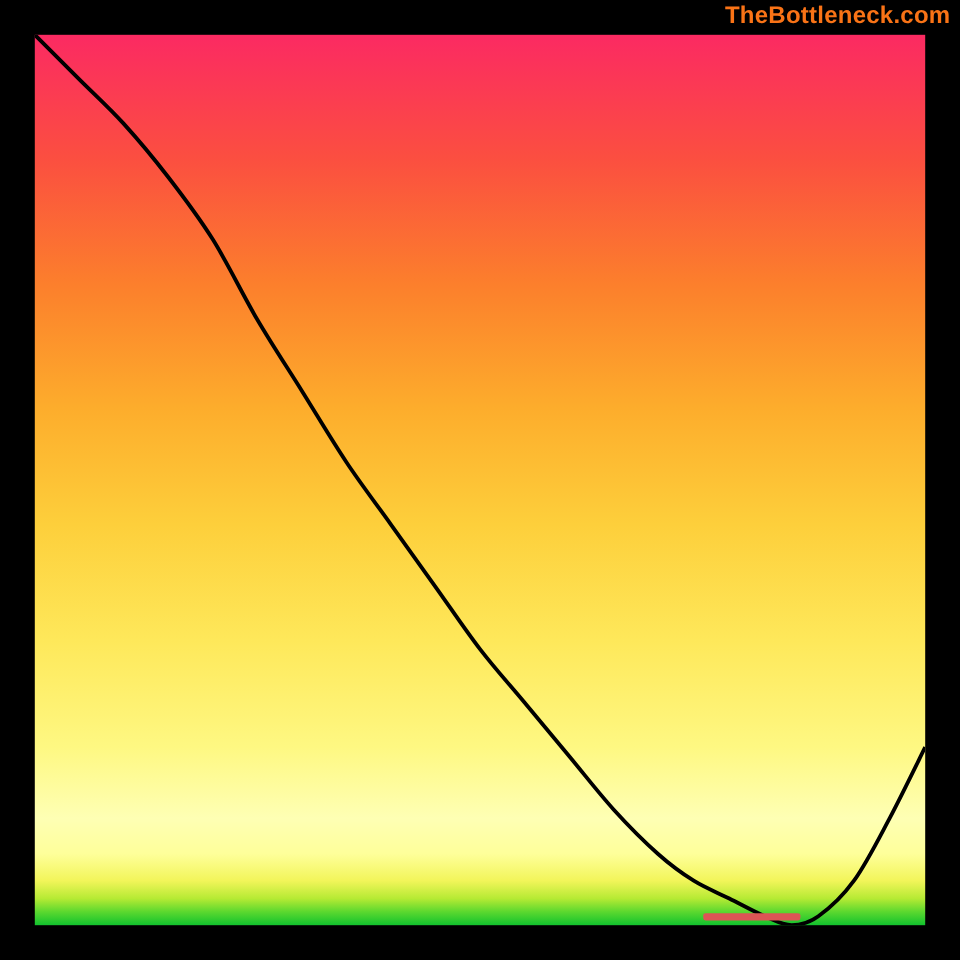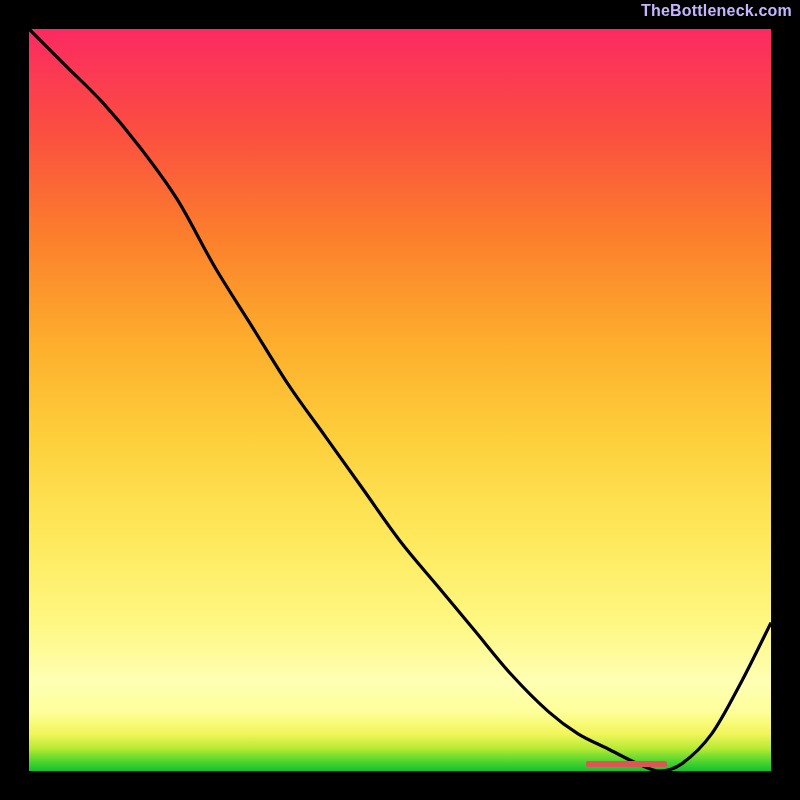--- a/index.html
+++ b/index.html
@@ -13,22 +13,22 @@
   }
   .frame {
     position: relative;
     width: 800px;
     height: 800px;
   }
   .watermark {
     position: absolute;
     top: 2px;
     right: 8px;
-    color: #c4b5fd;
-    font-size: 16px;
+    color: #f97316;
+    font-size: 20px;
     font-weight: 600;
     letter-spacing: 0.2px;
     z-index: 10;
   }
   .plot-outer {
     position: absolute;
     left: 29px;
     top: 29px;
     width: 742px;
     height: 742px;

